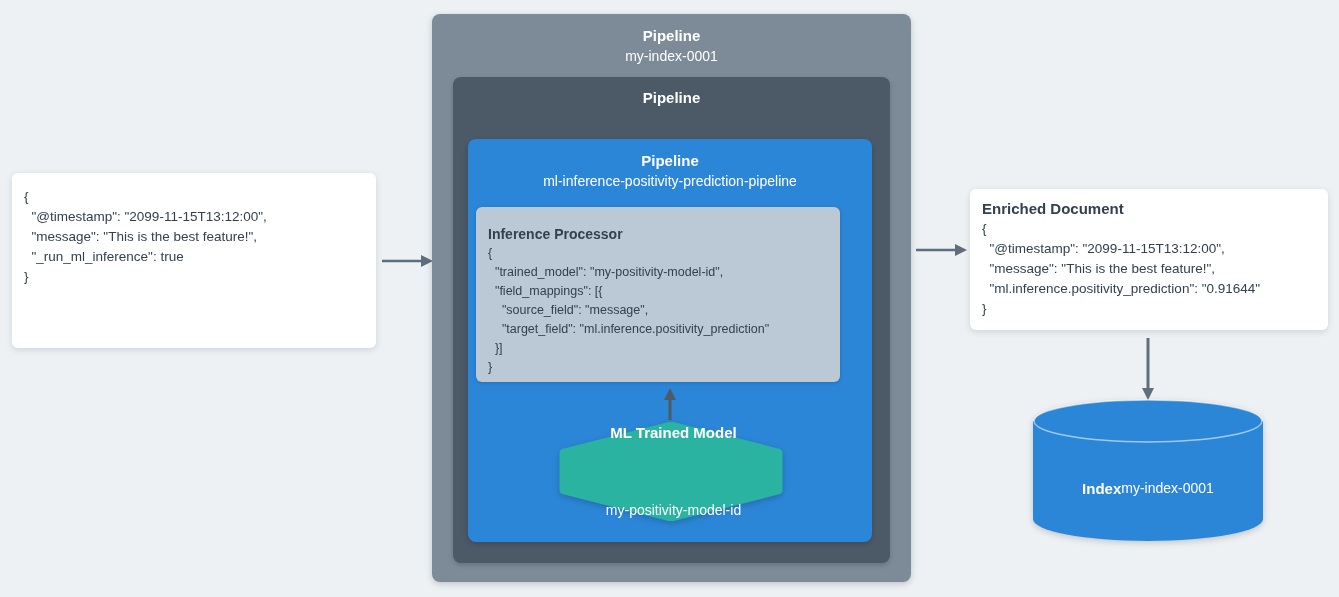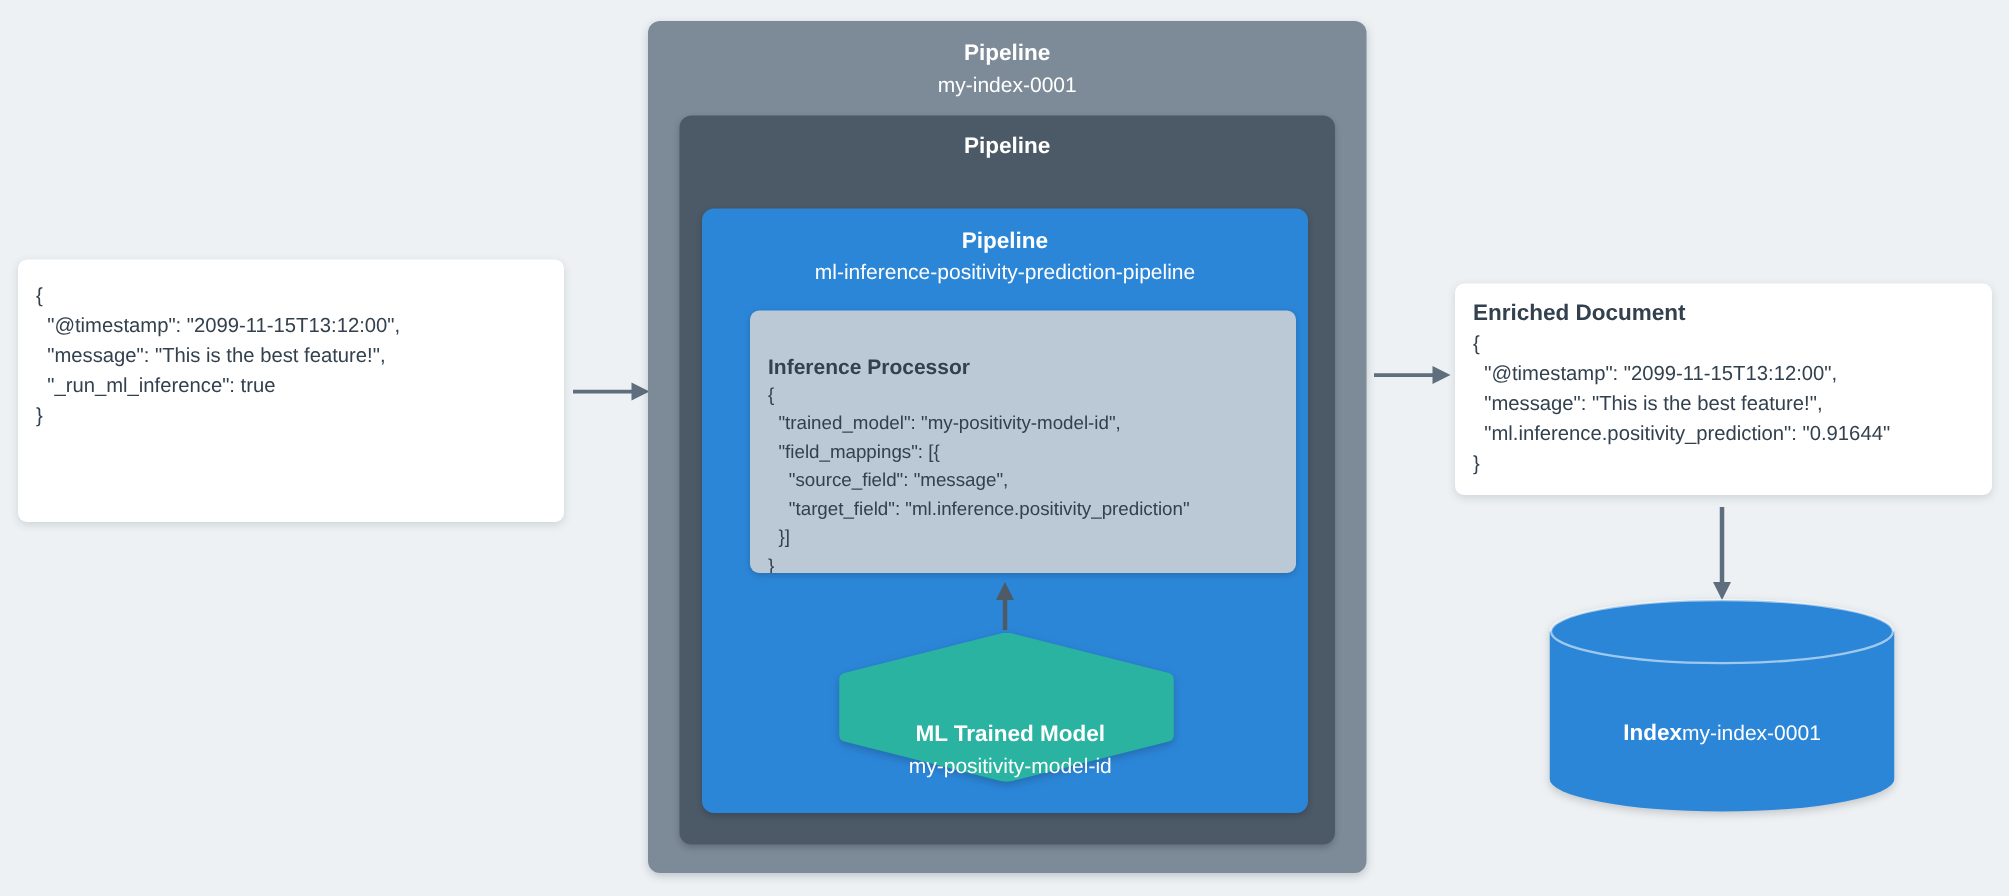--- a/index.html
+++ b/index.html
@@ -42,34 +42,34 @@
     box-shadow:0 2px 5px rgba(0,0,0,.2);
     padding-top:10px;
   }
   .blue-box{
     position:absolute;left:15px;top:62px;width:404px;height:403px;
     background:var(--blue-box);border-radius:8px;
     box-shadow:0 2px 5px rgba(0,0,0,.2);
     padding-top:11px;
   }
   .processor-box{
-    position:absolute;left:32px;top:68px;width:364px;height:175px;
+    position:absolute;left:8px;top:68px;width:364px;height:175px;
     background:var(--processor-box);border-radius:6px;
     box-shadow:0 1px 4px rgba(0,0,0,.18);
-    padding:28px 12px;color:var(--text-dark);
+    padding:18px 12px;color:var(--text-dark);
     overflow:hidden;
   }
   .processor-box .card-title{font-size:14px;line-height:19px;}
   .processor-box .code-block{font-size:12.5px;line-height:19px;}
 
   .hex-wrap{position:absolute;left:91px;top:283px;width:224px;height:99px;}
   .hex-wrap svg{position:absolute;left:0;top:0;filter:drop-shadow(0 2px 3px rgba(0,0,0,.2));}
   .hex-text{
     position:absolute;left:0;top:0;width:229px;height:99px;
-    display:flex;flex-direction:column;align-items:center;justify-content:flex-end;
+    display:flex;flex-direction:column;align-items:center;justify-content:space-between;
   }
 
   .arrow-svg{position:absolute;overflow:visible;}
 
   .cyl-wrap{position:absolute;left:1033px;top:399px;width:230px;height:143px;}
   .cyl-wrap svg{position:absolute;left:0;top:0;filter:drop-shadow(0 2px 3px rgba(0,0,0,.18));}
   .cyl-text{
     position:absolute;left:0;top:35px;width:230px;height:108px;
     display:flex;flex-direction:row;align-items:center;justify-content:center;
   }

